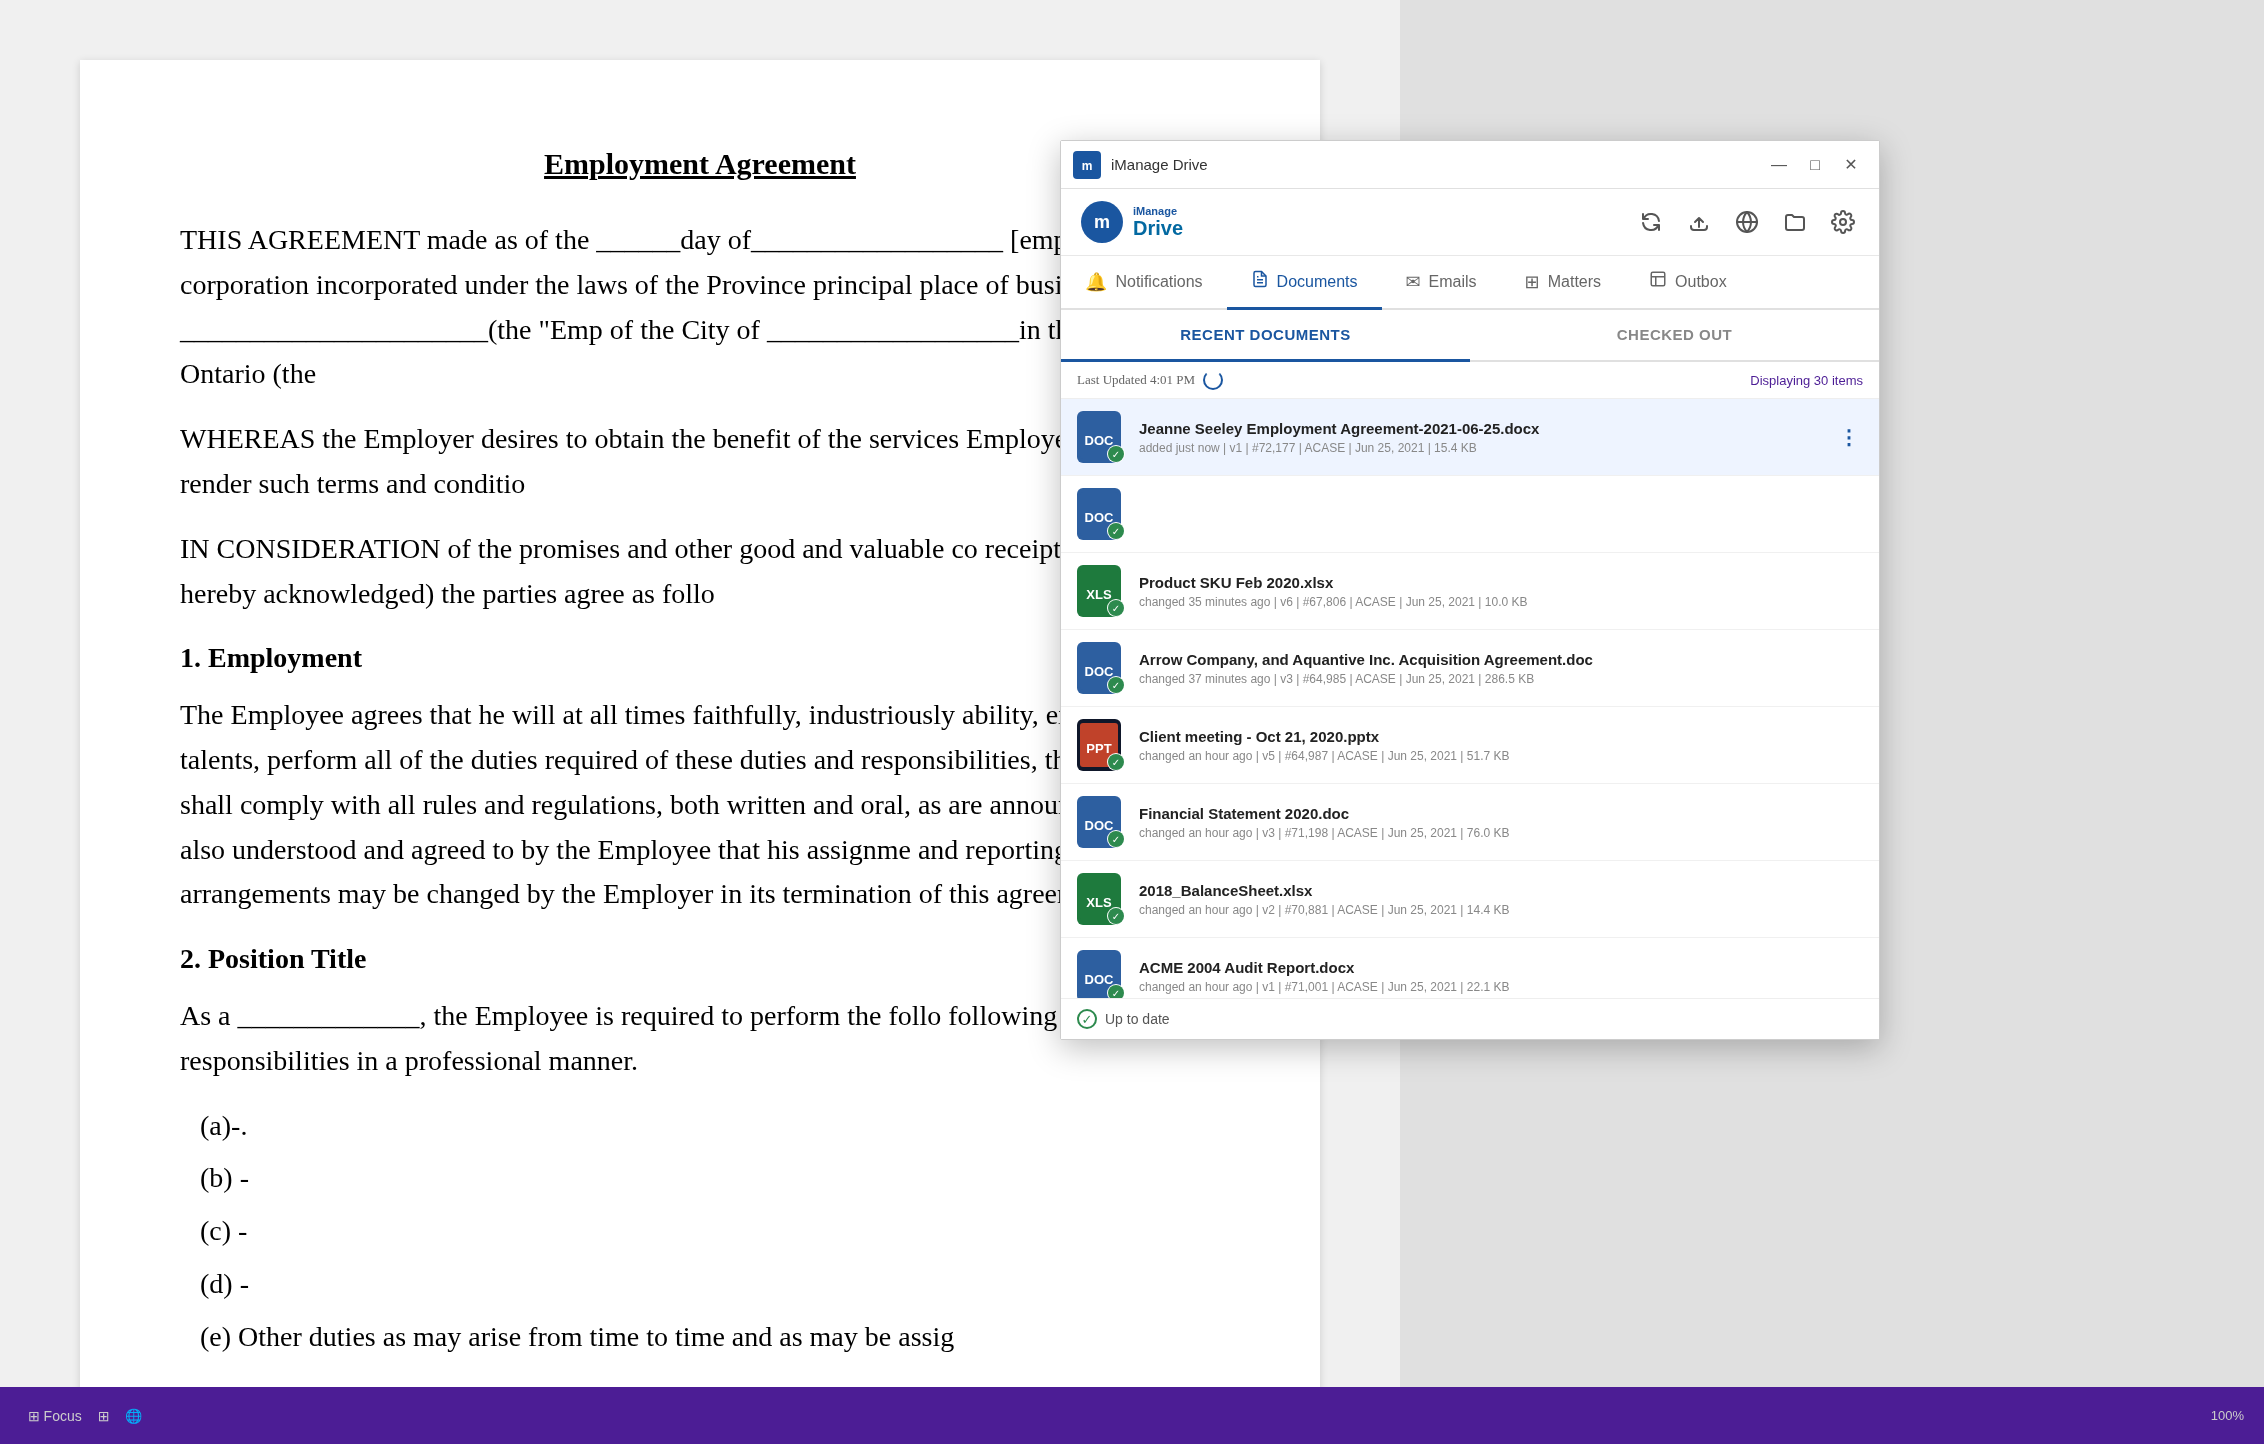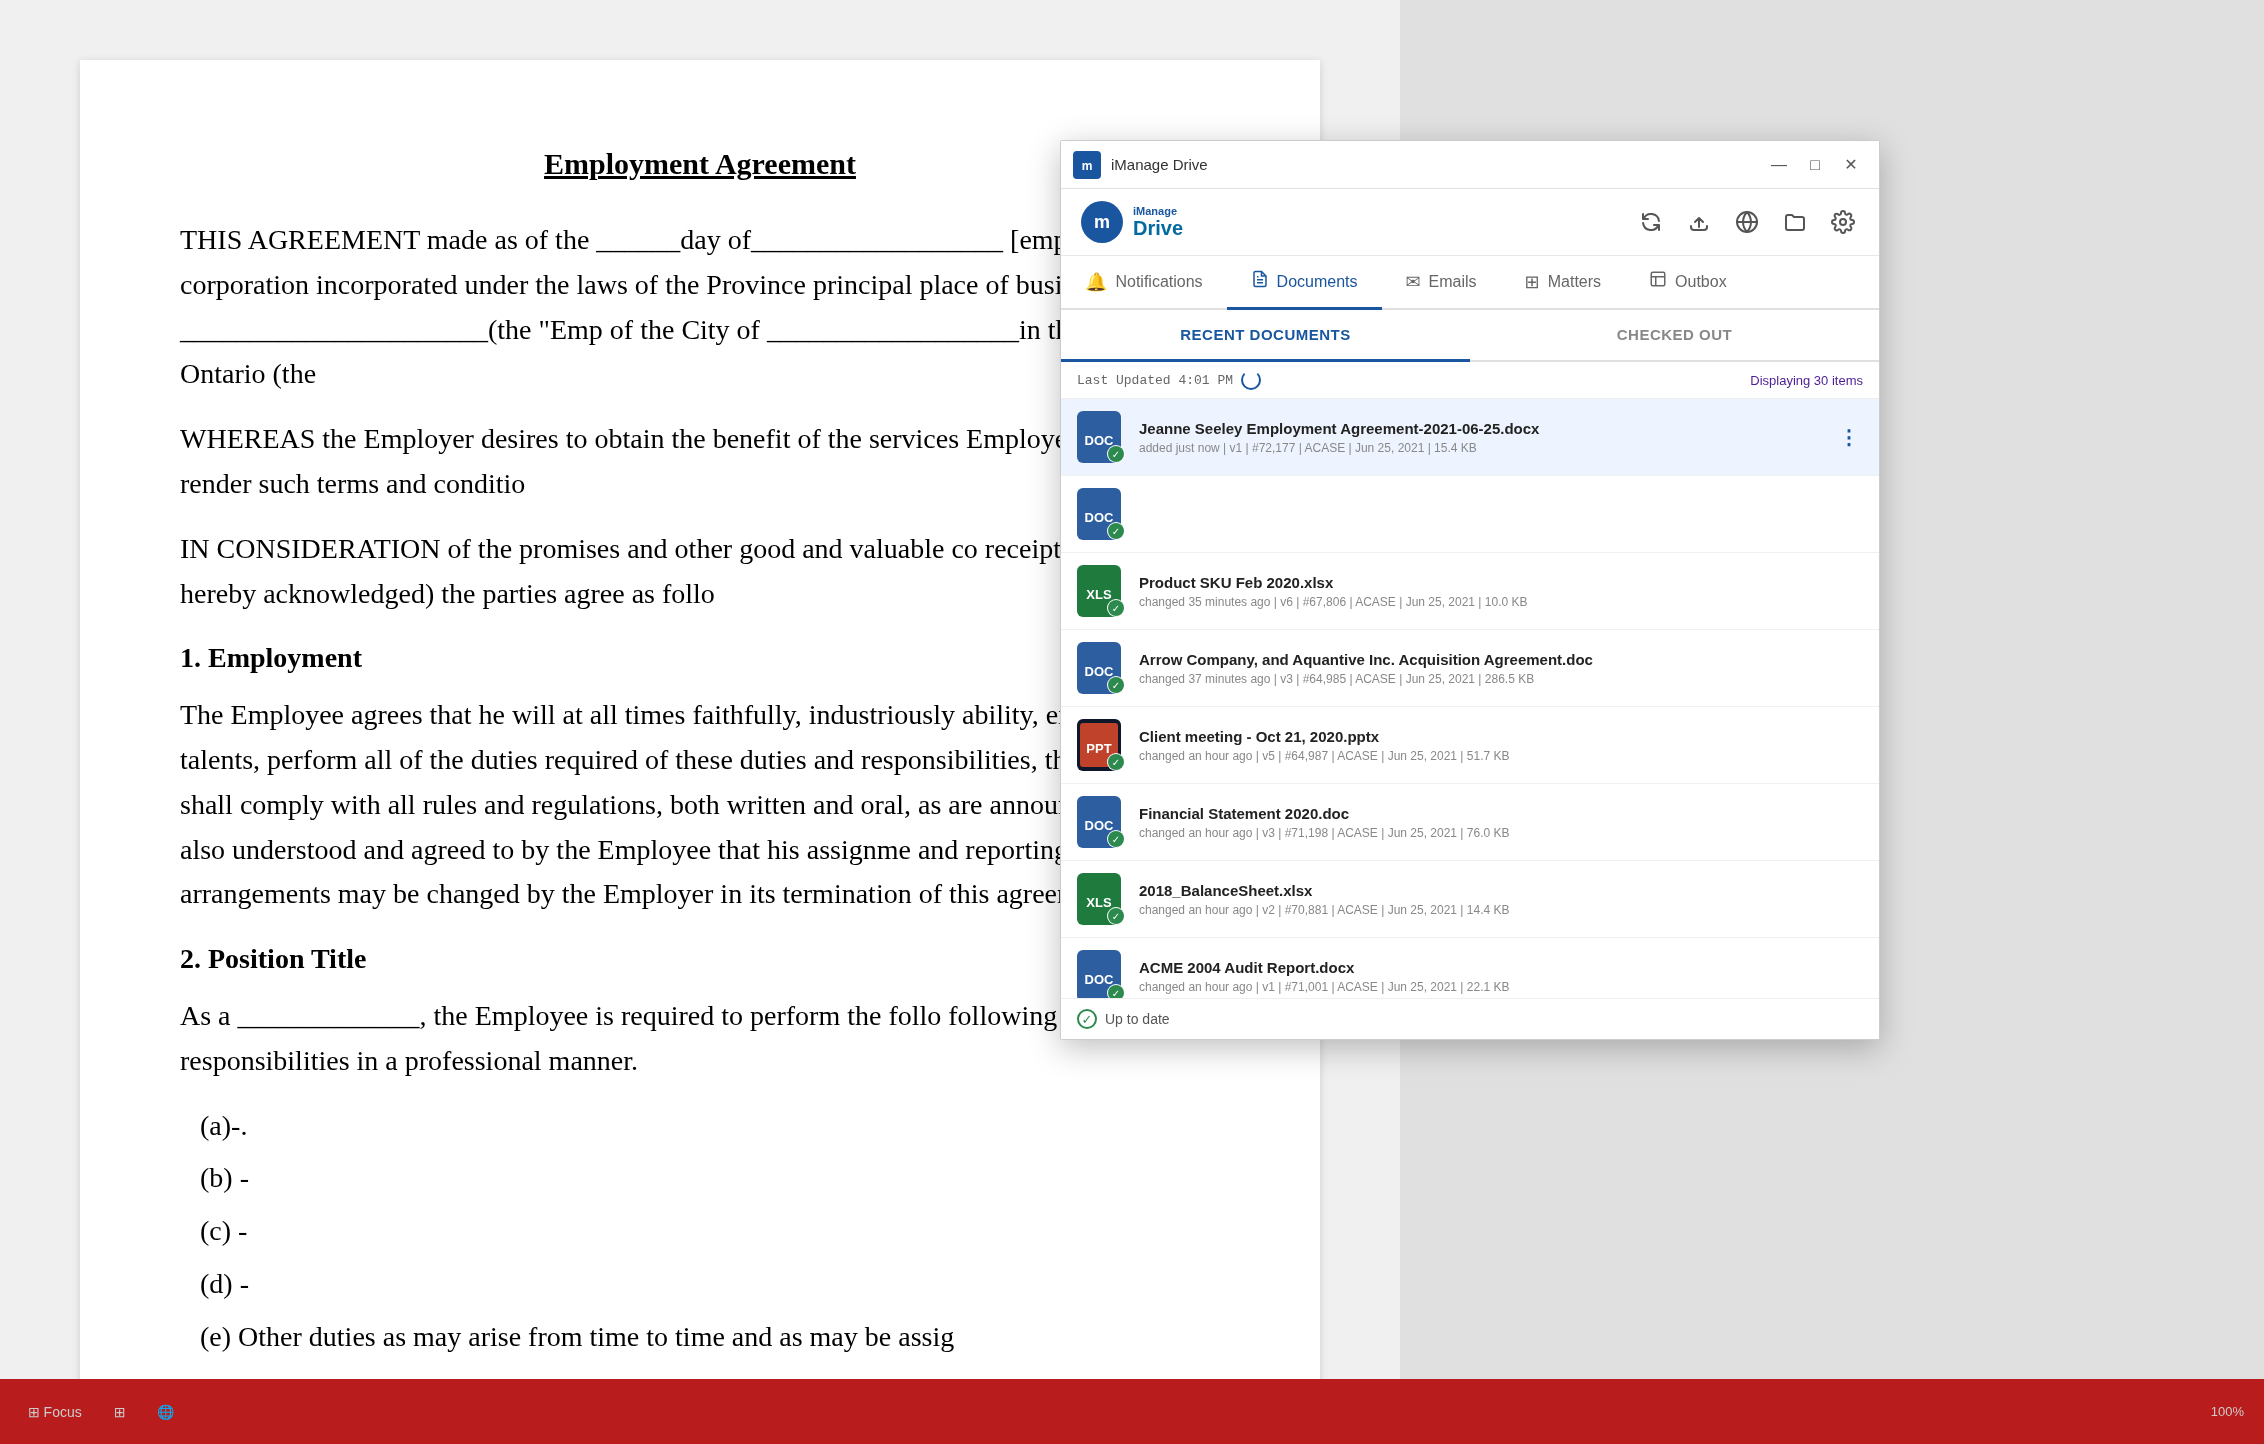--- a/index.html
+++ b/index.html
@@ -259,21 +259,21 @@
       border-bottom: 1px solid #eee;
       flex-shrink: 0;
     }
 
     .status-bar-left {
       display: flex;
       align-items: center;
       gap: 8px;
       font-size: 13px;
       color: #666;
-      font-family: Liberation Mono, monospace;
+      font-family: Liberation Serif, serif;
     }
 
     .refresh-icon {
       width: 20px;
       height: 20px;
       border: 2px solid #1a56a0;
       border-top-color: transparent;
       border-radius: 50%;
       cursor: pointer;
     }
@@ -430,26 +430,25 @@
       color: #2d8a4e;
       font-size: 13px;
     }
 
     
     .taskbar {
       position: absolute;
       bottom: 0;
       left: 0;
       width: 100%;
-      height: 65px;
-      background: #b91c1c;
+      height: 57px;
+      background: #4c1d95;
       display: flex;
       align-items: center;
       padding: 0 20px;
-      gap: 16px;
     }
 
     .taskbar-item {
       display: flex;
       align-items: center;
       gap: 6px;
       color: #ccc;
       font-size: 14px;
       font-family: 'Segoe UI', Arial, sans-serif;
       cursor: pointer;

